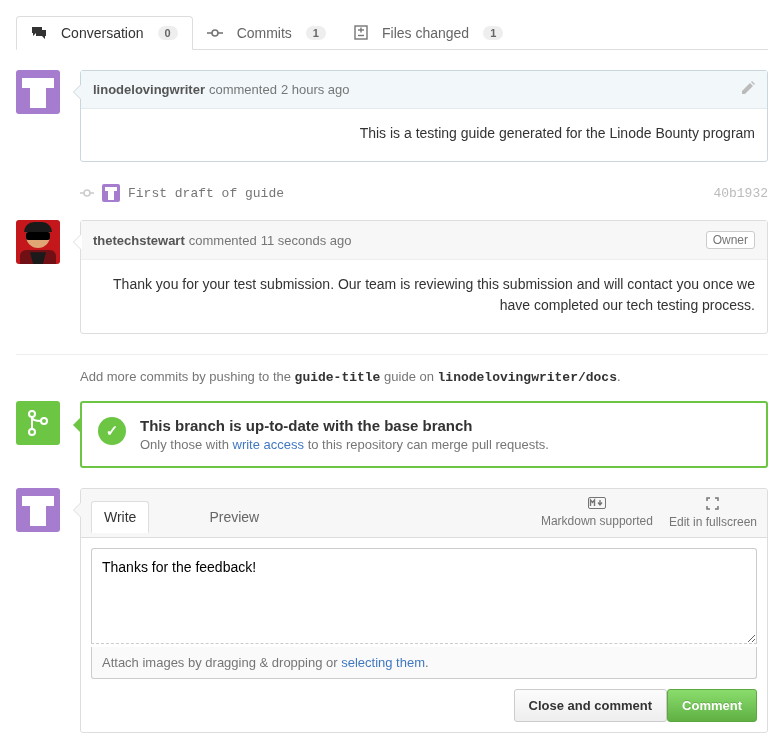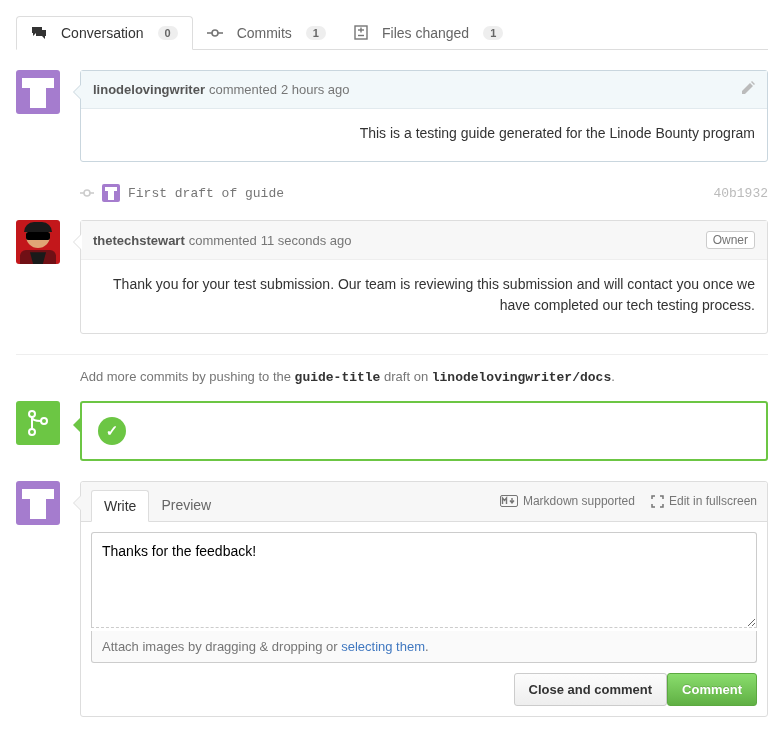--- a/index.html
+++ b/index.html
@@ -151,31 +151,31 @@
     border-top:8px solid transparent;border-bottom:8px solid transparent;
     border-right:8px solid #ddd;
   }
   .compose::after{
     content:"";position:absolute;left:-7px;top:14px;width:0;height:0;
     border-top:7px solid transparent;border-bottom:7px solid transparent;
     border-right:7px solid #f7f7f7;
   }
   .compose-tabs{
     background:#f7f7f7;border-bottom:1px solid #ddd;padding:8px 10px 0;
-    display:flex;align-items:center;border-radius:3px 3px 0 0;
+    display:flex;align-items:center;border-radius:3px 3px 0 0;gap:48px;
   }
   .compose-tab{
     padding:7px 12px;color:#666;font-size:14px;cursor:pointer;
   }
   .compose-tab.active{
     background:#fff;border:1px solid #ddd;border-bottom-color:#fff;border-radius:3px 3px 0 0;
     margin-bottom:-1px;color:#333;
   }
   .compose-tools{margin-left:auto;display:flex;gap:16px;font-size:12px;color:#767676;padding-bottom:8px;}
-  .compose-tools span{display:flex;align-items:center;gap:5px;cursor:pointer;}
+  .compose-tools span{display:flex;align-items:center;gap:5px;cursor:pointer;flex-direction:column;}
   .compose-body{padding:10px;}
   textarea.compose-ta{
     width:100%;border:1px solid #ccc;border-radius:3px 3px 0 0;padding:10px;font-family:inherit;
     font-size:14px;min-height:96px;resize:vertical;border-bottom-style:dashed;
   }
   .attach-hint{
     border:1px solid #ccc;border-top:none;border-radius:0 0 3px 3px;padding:8px 10px;
     font-size:13px;color:#767676;background:#fafafa;
   }
   .attach-hint a{color:#4078c0;text-decoration:none;text-align:center;}
@@ -277,34 +277,40 @@
       <span class="spacer"></span>
       <span class="owner-badge">Owner</span>
     </div>
     <div class="comment-body">Thank you for your test submission. Our team is reviewing this submission and will contact you once we have completed our tech testing process.</div>
   </div>
 </div>
 
 <hr class="light">
 
 <div class="hint">
-  <span>Add more commits by pushing to the </span><code>guide-title</code><span> draft on </span><b>linodelovingwriter/docs</b><span>.</span>
+  <span>Add more commits by pushing to the </span><code>guide-title</code><span> guide on </span><b>linodelovingwriter/docs</b><span>.</span>
 </div>
 
 <div class="timeline-row">
   <div class="avatar green">
     <svg width="24" height="28" viewBox="0 0 24 28">
         <circle cx="6" cy="5" r="3" fill="none" stroke="#fff" stroke-width="2"></circle>
         <circle cx="6" cy="23" r="3" fill="none" stroke="#fff" stroke-width="2"></circle>
         <circle cx="18" cy="12" r="3" fill="none" stroke="#fff" stroke-width="2"></circle>
         <path d="M6 8 v12 M6 8 q0 4 9 4" fill="none" stroke="#fff" stroke-width="2"></path>
       </svg>
   </div>
   <div class="merge-box">
     <div class="merge-check">✓</div>
+    <div>
+      <div class="merge-title">This branch is up-to-date with the base branch</div>
+      <div class="merge-sub">
+        <span>Only those with </span><a href="#">write access</a><span> to this repository can merge pull requests.</span>
+      </div>
+    </div>
   </div>
 </div>
 
 <div class="timeline-row">
   <div class="avatar purple">
       <span class="leg l"></span>
       <span class="leg r"></span>
     </div>
   <div class="compose">
     <div class="compose-tabs">

